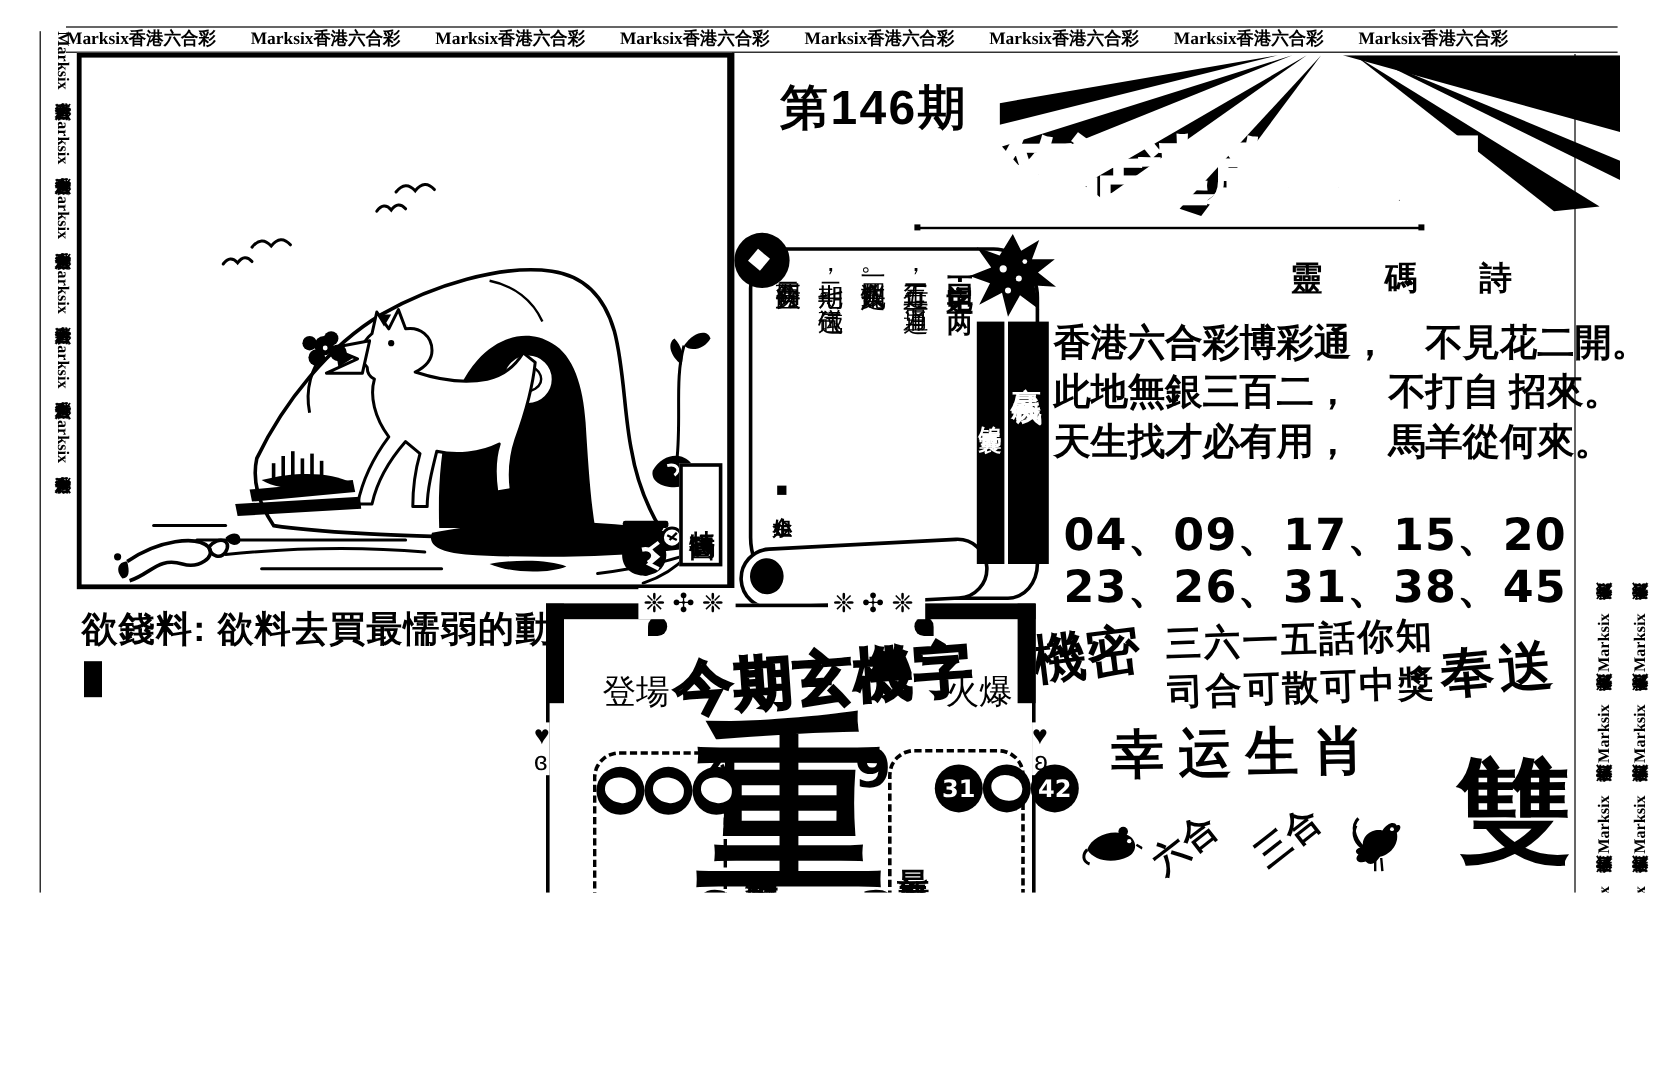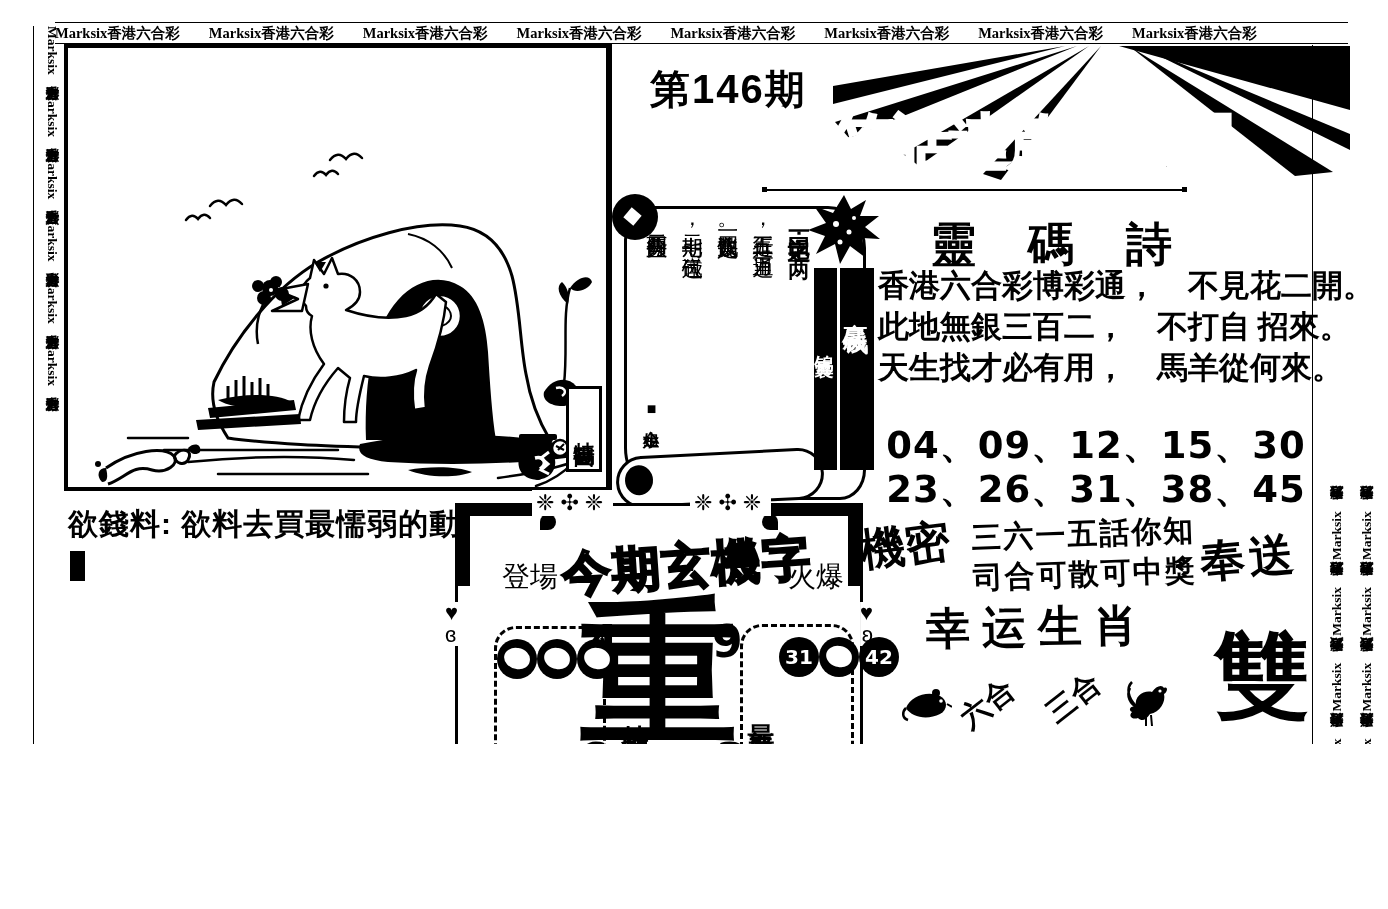--- a/index.html
+++ b/index.html
@@ -50,22 +50,22 @@
   .scroll-text p{margin:0 5px;}
   .scroll-text p:first-child{font-weight:800;font-size:22px;}
   .signature{position:absolute;left:26px;top:206px;writing-mode:vertical-rl;text-orientation:upright;
              font-size:16px;font-weight:800;letter-spacing:1px;}
   .banner{background:#000;color:#fff;writing-mode:vertical-rl;text-orientation:upright;
           text-align:left;box-sizing:border-box;}
   .banner-jin{left:814px;top:268px;width:23px;height:202px;font-size:19px;font-weight:700;padding-top:72px;padding-left:1px;letter-spacing:4px;}
   .banner-ying{left:840px;top:268px;width:34px;height:202px;font-size:26px;font-weight:800;padding-top:34px;padding-left:3px;letter-spacing:6px;}
 
   
-  .poem-title{left:878px;top:214px;width:434px;text-align:left;font-family:"Liberation Serif",serif;
-              font-size:46px;font-weight:700;letter-spacing:52px;padding-left:52px;box-sizing:border-box;}
+  .poem-title{left:878px;top:214px;width:434px;text-align:right;font-family:"Liberation Serif",serif;
+              font-size:27px;font-weight:700;letter-spacing:52px;padding-left:52px;box-sizing:border-box;}
   .poem-lines{left:878px;top:266px;width:436px;font-family:"Liberation Serif",serif;
               font-size:31px;font-weight:700;line-height:1.32;white-space:nowrap;}
   .poem-numbers{left:878px;top:424px;width:436px;text-align:center;font-family:"DejaVu Sans",sans-serif;
                 font-size:37px;font-weight:800;line-height:1.18;letter-spacing:1px;}
 
   
   .brush{font-family:"DejaVu Serif",serif;font-weight:700;}
   .mimi{left:860px;top:516px;font-size:45px;transform:rotate(-7deg);}
   .secret-lines{left:972px;top:514px;font-size:30px;line-height:1.32;transform:rotate(-2deg);letter-spacing:2px;}
   .fengsong{left:1200px;top:528px;font-size:45px;transform:rotate(-5deg);letter-spacing:4px;}
@@ -272,21 +272,21 @@
   <div class="abs banner banner-jin">锦囊</div>
   <div class="abs banner banner-ying">赢钱</div>
 
   <div class="abs poem-title">靈碼詩</div>
   <div class="abs poem-lines">
     <div>香港六合彩博彩通，　不見花二開。</div>
     <div>此地無銀三百二，　不打自 招來。</div>
     <div>天生找才必有用，　馬羊從何來。</div>
   </div>
   <div class="abs poem-numbers">
-    <div>04、09、12、15、30</div>
+    <div>04、09、17、15、20</div>
     <div>23、26、31、38、45</div>
   </div>
 
   <div class="abs brush mimi">機密</div>
   <div class="abs brush secret-lines">
     <div>三六一五話你知</div>
     <div>司合可散可中獎</div>
   </div>
   <div class="abs brush fengsong">奉送</div>
 

